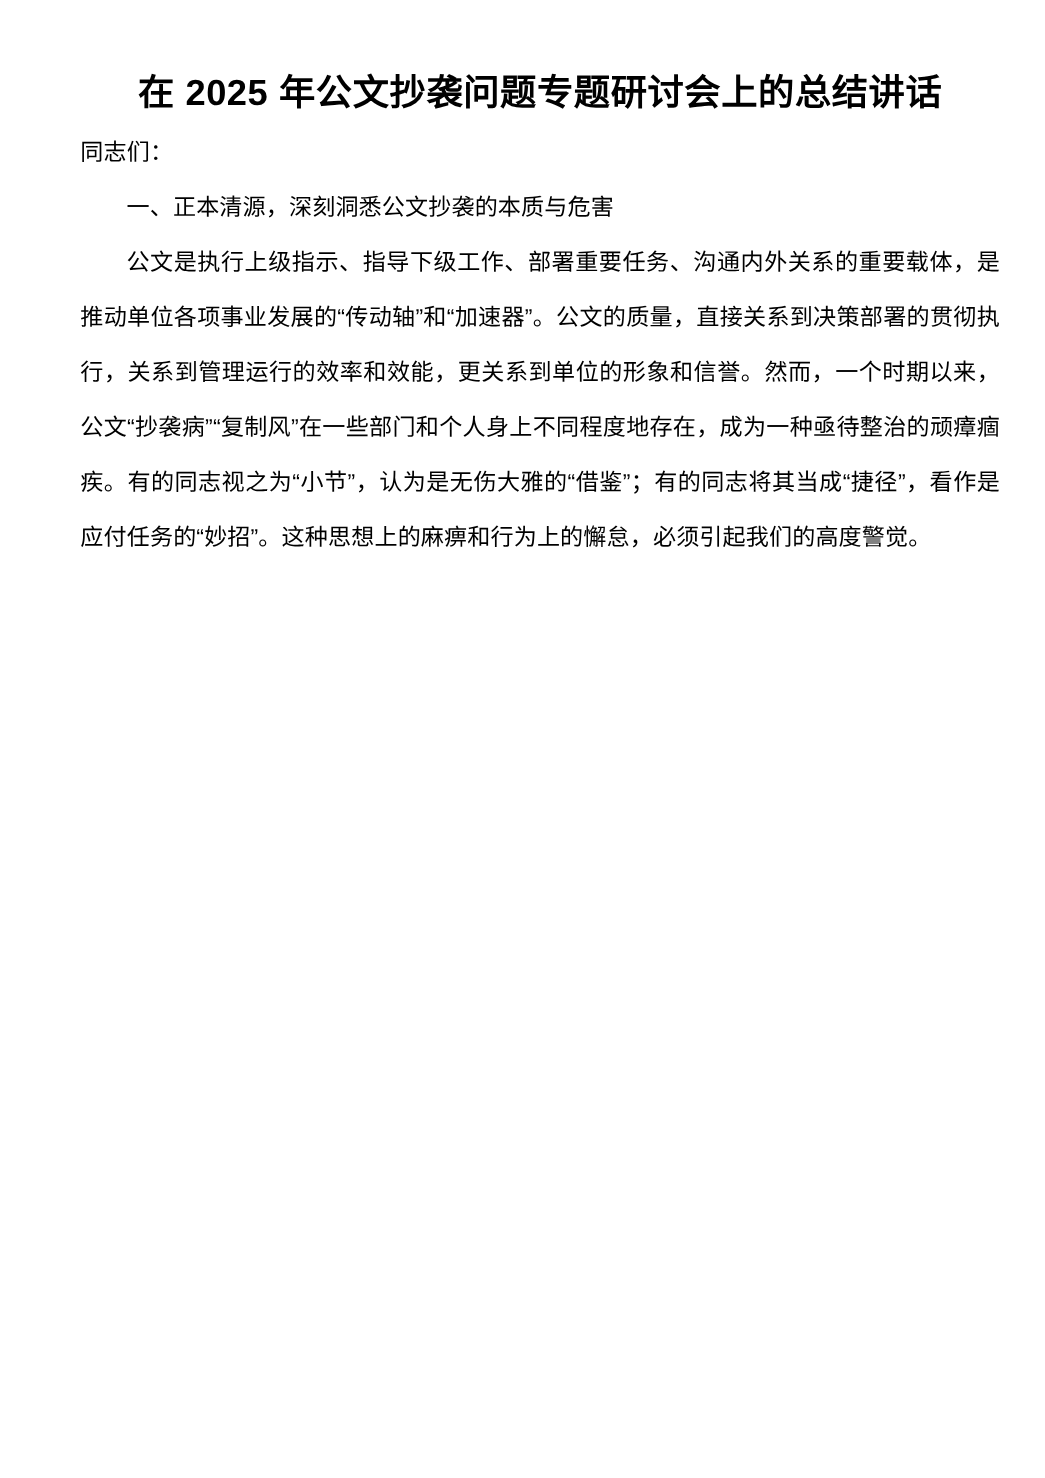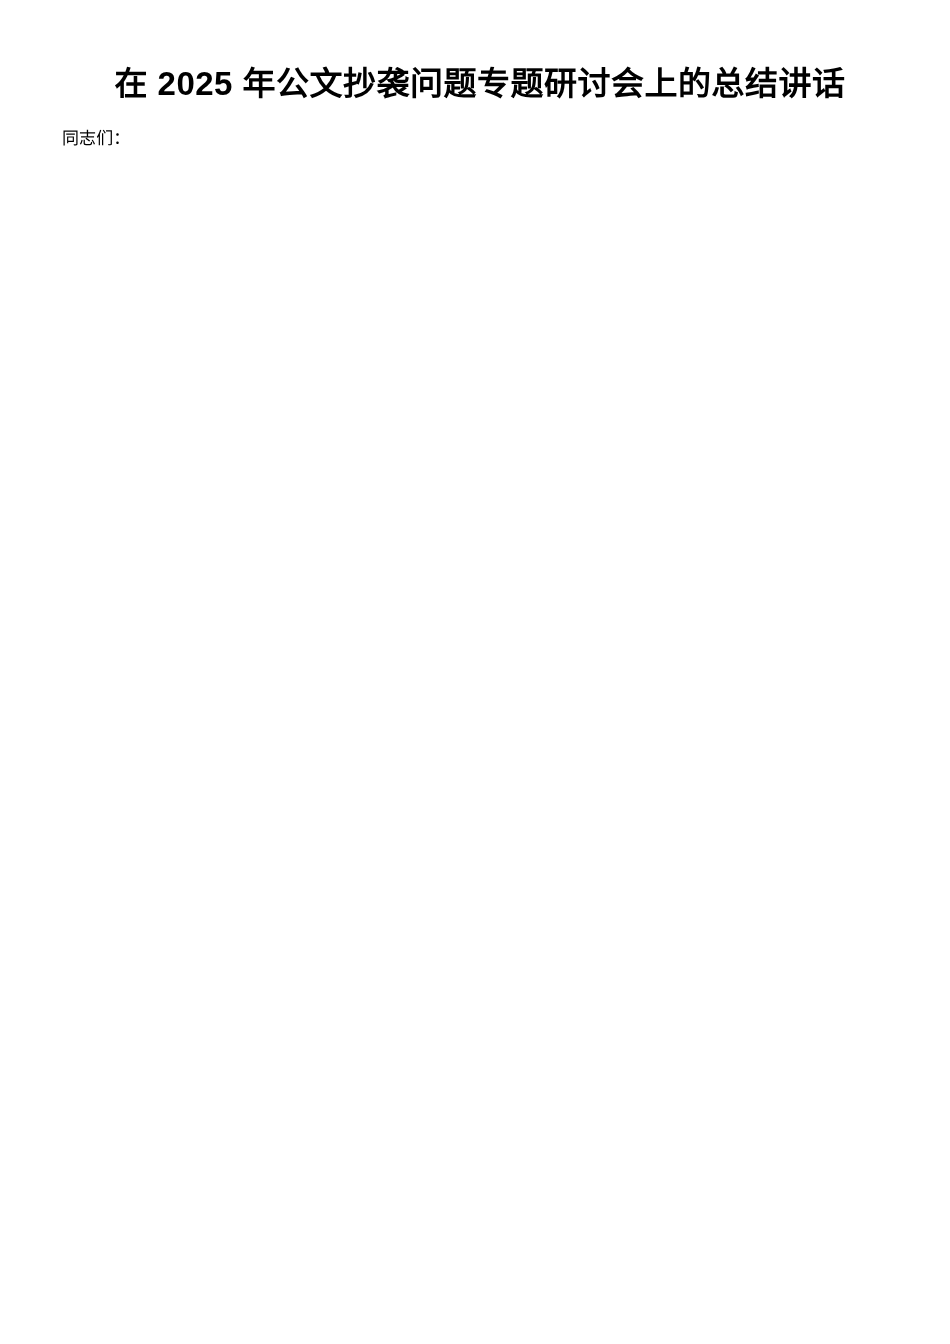--- a/index.html
+++ b/index.html
@@ -17,37 +17,37 @@
     position: relative;
     width: 950px;
     height: 1344px;
     margin: 0 auto;
     background: #ffffff;
     overflow: hidden;
     box-sizing: border-box;
   }
   .content {
     position: absolute;
-    left: 62px;
+    left: 73px;
     top: 0;
     width: 836px;
   }
   .doc-title {
     font-size: 33px;
     font-weight: bold;
     line-height: 48px;
     text-align: center;
     letter-spacing: 0.5px;
     margin: 0;
     padding-top: 60px;
     padding-bottom: 6px;
     white-space: nowrap;
   }
   .para {
-    font-size: 17px;
+    font-size: 21px;
     line-height: 50px;
     text-align: justify;
     text-justify: inter-character;
     text-align-last: left;
     margin: 0;
     letter-spacing: 0.1px;
     word-break: break-all;
   }
   .para.indent {
     text-indent: 2em;
@@ -64,17 +64,19 @@
 <body>
 
 <div class="page">
   <div class="content">
 
     <h1 class="doc-title">在 2025 年公文抄袭问题专题研讨会上的总结讲话</h1>
 
     <p class="para salutation">同志们：</p>
 
 
+    <p class="para heading">一、正本清源，深刻洞悉公文抄袭的本质与危害</p>
 
+    <p class="para indent">公文是执行上级指示、指导下级工作、部署重要任务、沟通内外关系的重要载体，是推动单位各项事业发展的“传动轴”和“加速器”。公文的质量，直接关系到决策部署的贯彻执行，关系到管理运行的效率和效能，更关系到单位的形象和信誉。然而，一个时期以来，公文“抄袭病”“复制风”在一些部门和个人身上不同程度地存在，成为一种亟待整治的顽瘴痼疾。有的同志视之为“小节”，认为是无伤大雅的“借鉴”；有的同志将其当成“捷径”，看作是应付任务的“妙招”。这种思想上的麻痹和行为上的懈怠，必须引起我们的高度警觉。</p>
 
 
   </div>
 </div>
 
 </body></html>

